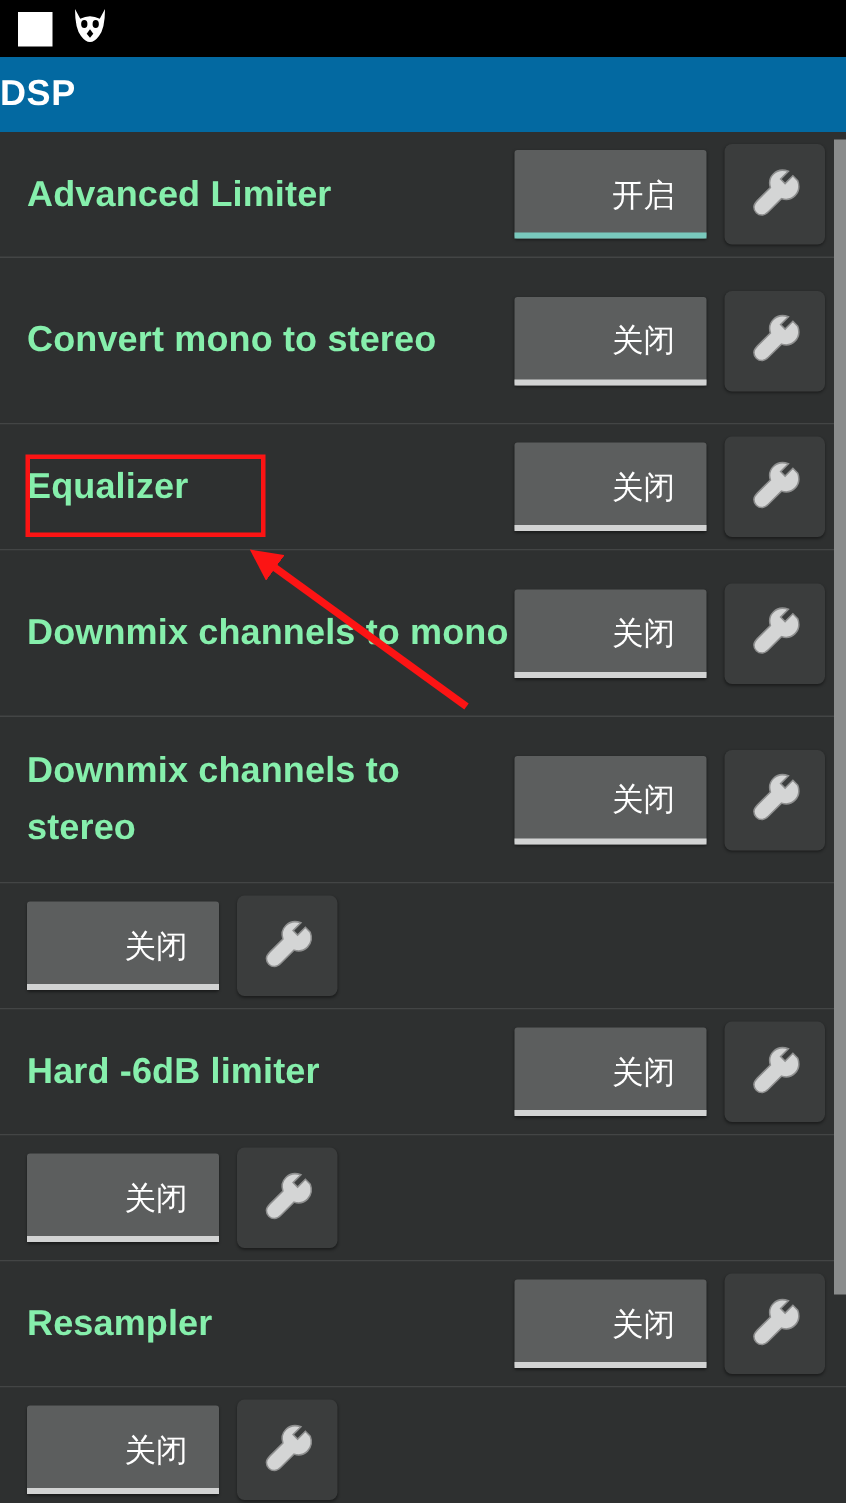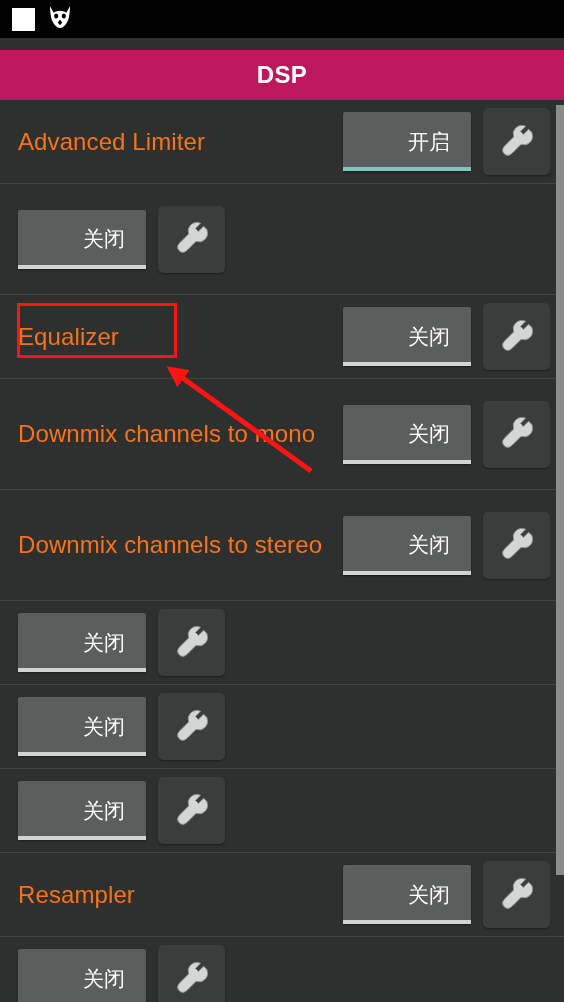--- a/index.html
+++ b/index.html
@@ -23,22 +23,22 @@
   .sq-icon{ width:23px; height:23px; background:#fff; display:block; }
   .owl-icon{ display:block; }
   .status-time{
     color:#fff; font-size:19px; font-weight:400;
     letter-spacing:.2px; margin-left:3px;
   }
 
   
   #app-bar{
     height:50px; width:100%;
-    background:#be185d;
-    display:flex; align-items:center; justify-content:center;margin-top:12px;
+    background:#0369a1;
+    display:flex; align-items:center; 
   }
   #app-bar-title{
     color:#fff; font-size:24px; font-weight:bold; letter-spacing:.4px;
   }
 
   
   #dsp-list{
     position:relative;
     width:100%;
     height:914px;
@@ -50,24 +50,24 @@
     display:flex; align-items:center;
     padding:0 14px 0 18px;
     border-bottom:1px solid #434545;
     background:#2e3030;
   }
   .dsp-row.h1{ height:84px; }
   .dsp-row.h2{ height:111px; }
 
   .dsp-label{
     flex:1;
-    color:#f97316;
+    color:#86efac;
     font-size:24px;
     line-height:38px;
-    font-weight:400;
+    font-weight:700;
     letter-spacing:.1px;
   }
 
   .toggle-btn{
     position:relative;
     width:128px; height:59px;
     background:#5c5e5e;
     border:none;
     border-radius:2px;
     color:#fff;
@@ -155,20 +155,21 @@
       </button>
       <button class="cfg-btn">
         <span>
           <svg class="wrench-icon" width="38" height="38" viewBox="0 0 38 38">
             <path d="M30.6 6.2 L25.4 11.4 L22.4 8.4 L27.6 3.2 Q21.6 1.0 17.6 5.0 Q13.9 8.7 15.6 14.0 L7.0 22.6 Q4.6 25.0 4.6 27.0 Q4.6 29.2 6.2 30.8 Q7.8 32.4 10.0 32.4 Q12.0 32.4 14.4 30.0 L23.0 21.4 Q28.3 23.1 32.0 19.4 Q36.0 15.4 33.8 9.4 Z" fill="#d4d5d5" stroke="#8e8f8f" stroke-width="1"></path>
           </svg>
         </span>
       </button>
     </div>
     <div class="dsp-row h2">
+      <div class="dsp-label">Convert mono to stereo</div>
       <button class="toggle-btn off">
         <span>关闭</span>
         <span class="underline"></span>
       </button>
       <button class="cfg-btn">
         <span>
           <svg class="wrench-icon" width="38" height="38" viewBox="0 0 38 38">
             <path d="M30.6 6.2 L25.4 11.4 L22.4 8.4 L27.6 3.2 Q21.6 1.0 17.6 5.0 Q13.9 8.7 15.6 14.0 L7.0 22.6 Q4.6 25.0 4.6 27.0 Q4.6 29.2 6.2 30.8 Q7.8 32.4 10.0 32.4 Q12.0 32.4 14.4 30.0 L23.0 21.4 Q28.3 23.1 32.0 19.4 Q36.0 15.4 33.8 9.4 Z" fill="#d4d5d5" stroke="#8e8f8f" stroke-width="1"></path>
           </svg>
         </span>
@@ -223,20 +224,21 @@
       </button>
       <button class="cfg-btn">
         <span>
           <svg class="wrench-icon" width="38" height="38" viewBox="0 0 38 38">
             <path d="M30.6 6.2 L25.4 11.4 L22.4 8.4 L27.6 3.2 Q21.6 1.0 17.6 5.0 Q13.9 8.7 15.6 14.0 L7.0 22.6 Q4.6 25.0 4.6 27.0 Q4.6 29.2 6.2 30.8 Q7.8 32.4 10.0 32.4 Q12.0 32.4 14.4 30.0 L23.0 21.4 Q28.3 23.1 32.0 19.4 Q36.0 15.4 33.8 9.4 Z" fill="#d4d5d5" stroke="#8e8f8f" stroke-width="1"></path>
           </svg>
         </span>
       </button>
     </div>
     <div class="dsp-row h1">
+      <div class="dsp-label">Hard -6dB limiter</div>
       <button class="toggle-btn off">
         <span>关闭</span>
         <span class="underline"></span>
       </button>
       <button class="cfg-btn">
         <span>
           <svg class="wrench-icon" width="38" height="38" viewBox="0 0 38 38">
             <path d="M30.6 6.2 L25.4 11.4 L22.4 8.4 L27.6 3.2 Q21.6 1.0 17.6 5.0 Q13.9 8.7 15.6 14.0 L7.0 22.6 Q4.6 25.0 4.6 27.0 Q4.6 29.2 6.2 30.8 Q7.8 32.4 10.0 32.4 Q12.0 32.4 14.4 30.0 L23.0 21.4 Q28.3 23.1 32.0 19.4 Q36.0 15.4 33.8 9.4 Z" fill="#d4d5d5" stroke="#8e8f8f" stroke-width="1"></path>
           </svg>
         </span>

